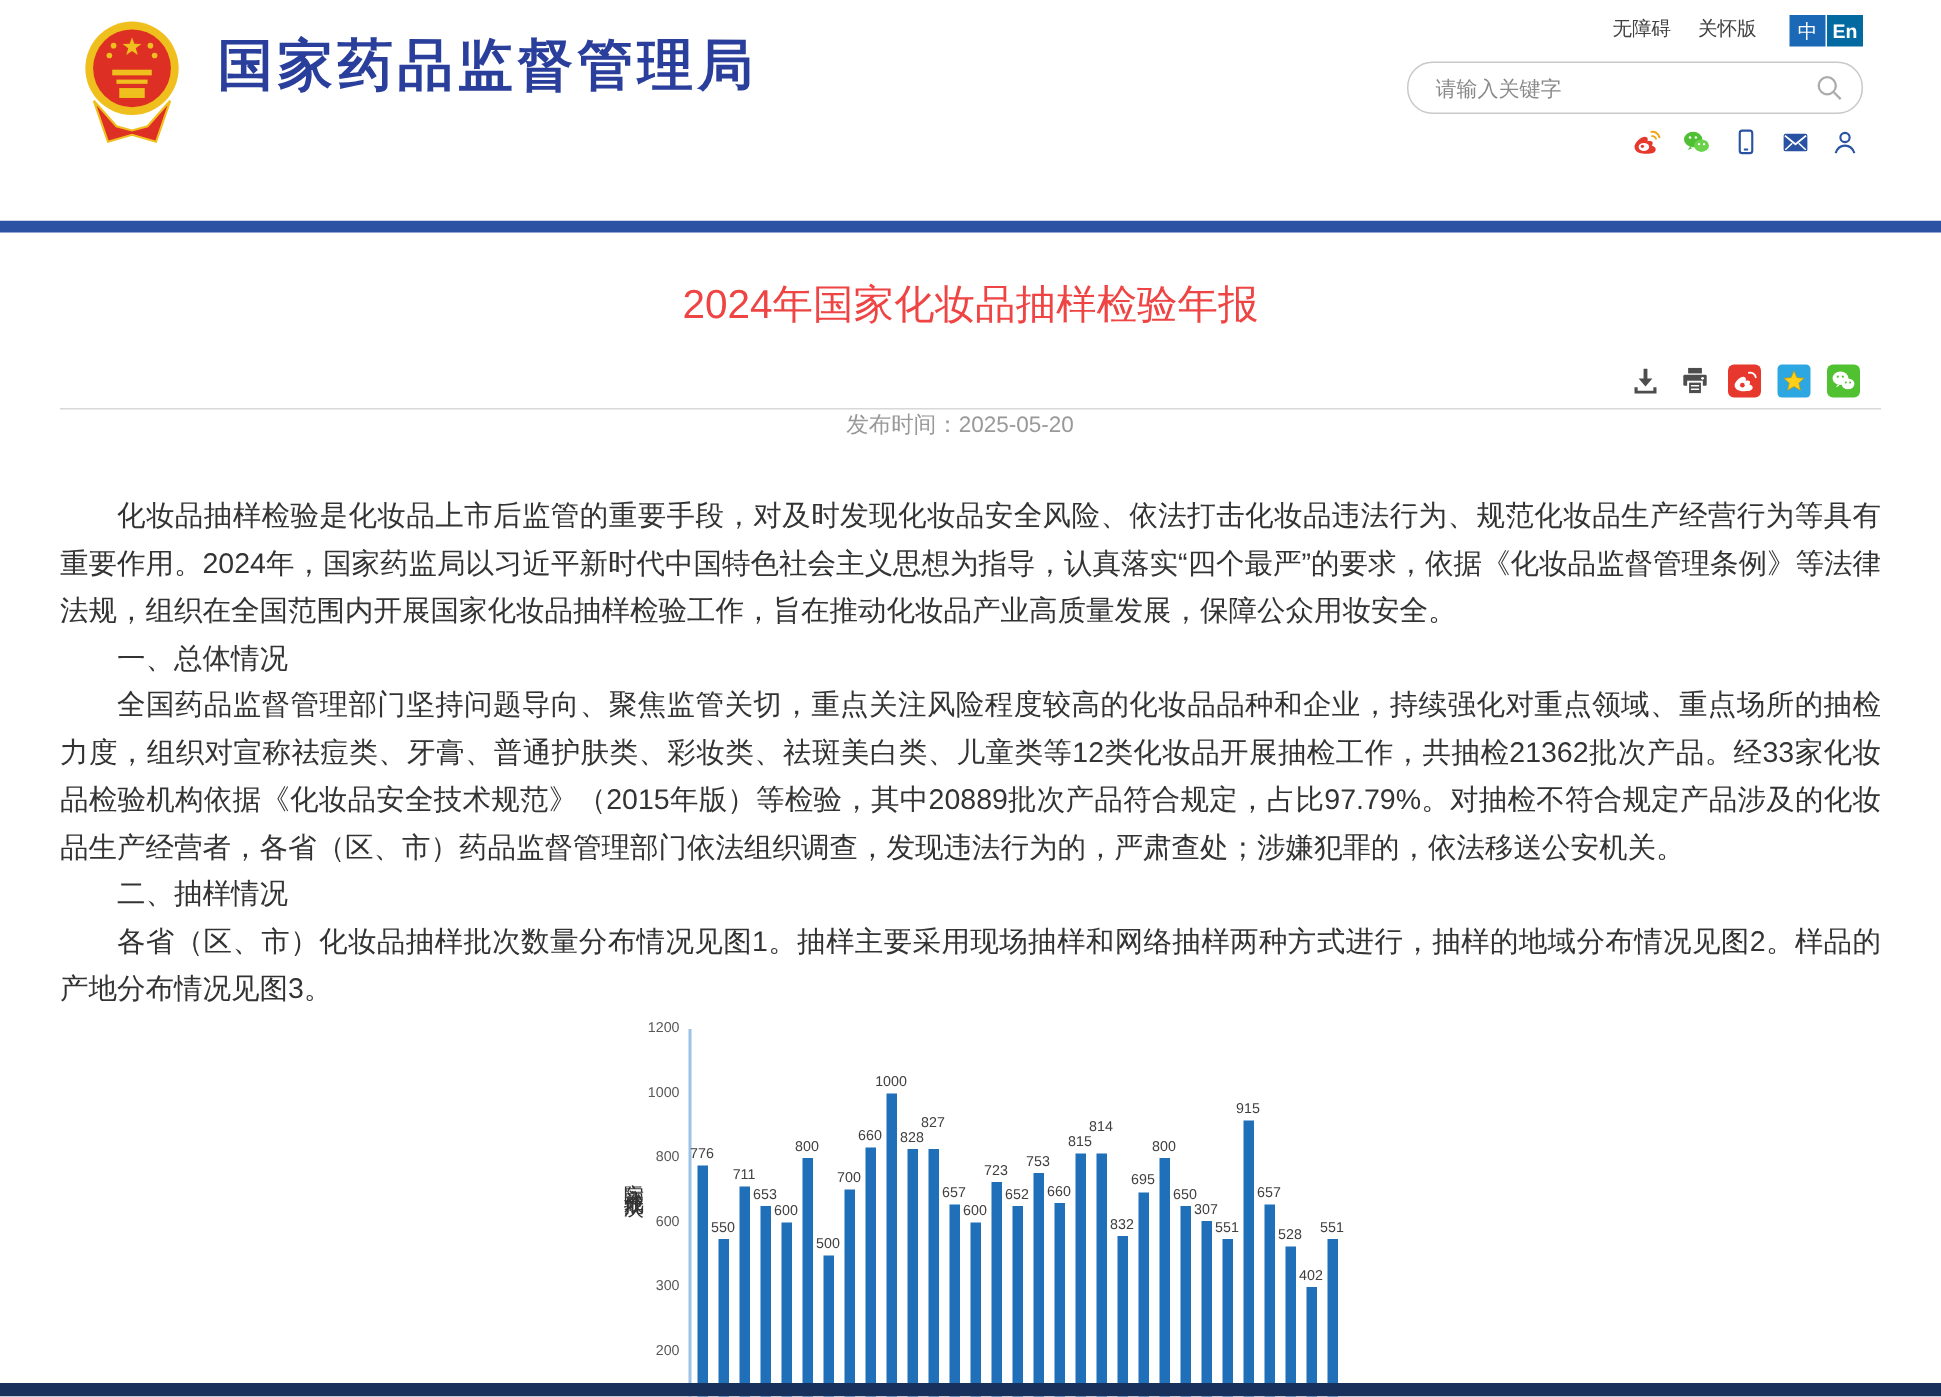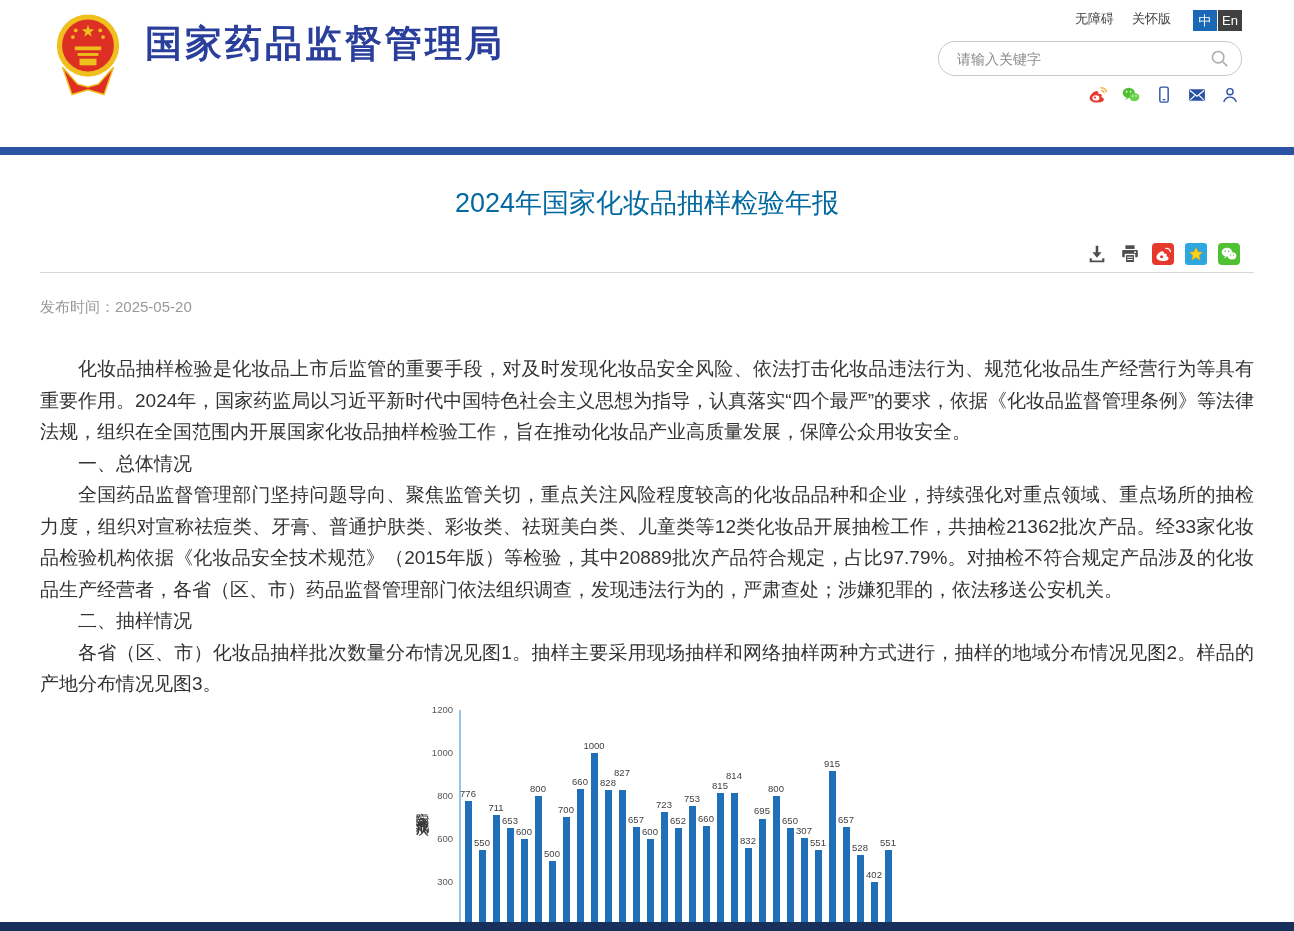--- a/index.html
+++ b/index.html
@@ -13,38 +13,38 @@
   .emblem{width:66px;height:88px;flex:0 0 auto;}
   .site-title{margin-left:24px;padding-top:14px;}
   .site-title .zh{font-size:37px;font-weight:700;color:#2A3E9B;letter-spacing:3px;line-height:1.1;}
   .site-title .en{font-size:17px;color:#2A52A2;margin-top:7px;letter-spacing:.2px;}
   .header-right{position:absolute;right:52px;top:10px;width:304px;}
   .top-links{display:flex;justify-content:flex-end;align-items:flex-start;gap:18px;font-size:13px;color:#404040;}
   .top-link{cursor:pointer;}
   .lang-group{display:flex;gap:1px;margin-left:4px;}
   .lang-btn{width:24px;height:21px;line-height:21px;text-align:center;color:#fff;font-size:13px;cursor:pointer;}
   .lang-zh{background:#1A68B6;}
-  .lang-en{background:#404040;}
+  .lang-en{background:#0369a1;font-weight:bold;}
   .search-pill{margin-top:10px;height:33px;border:1px solid #C9C9C9;border-radius:17px;display:flex;align-items:center;padding:0 12px 0 16px;background:#fff;}
   .search-pill input{border:none;outline:none;flex:1;font-size:14px;color:#666;background:transparent;}
   .search-pill input::placeholder{color:#8a8a8a;}
   .social-row{margin-top:9px;display:flex;justify-content:flex-end;align-items:center;gap:13px;padding-right:2px;}
   .social-row .sicon{width:20px;height:20px;display:inline-block;cursor:pointer;}
   .band{height:8px;background:#2B52A3;}
   
   .content{padding:0 40px;}
-  .article-title{text-align:center;font-size:27px;font-weight:400;color:#0369a1;margin:30px 0 0;}
+  .article-title{text-align:center;font-size:27px;font-weight:400;color:#ef4444;margin:30px 0 0;}
   .toolbar{display:flex;justify-content:flex-end;align-items:center;gap:11px;margin-top:22px;padding-right:14px;}
   .toolbar .ticon{width:22px;height:22px;display:inline-block;cursor:pointer;}
   .share-btn{width:22px;height:22px;border-radius:4px;display:inline-flex;align-items:center;justify-content:center;cursor:pointer;}
   .share-weibo{background:#E6382D;}
   .share-qzone{background:#2DA7E2;border-radius:3px;}
   .share-wechat{background:#50C232;}
   .rule{border:none;border-top:1px solid #D8D8D8;margin:7px 0 0;}
-  .pub-date{text-align:left;color:#999;font-size:15px;margin-top:25px;padding-right:14px;}
+  .pub-date{text-align:center;color:#999;font-size:15px;margin-top:1px;padding-right:14px;}
   .article-body{margin-top:36px;font-size:19px;line-height:31.5px;text-align:justify;}
   .article-body p{margin:0;text-indent:2em;}
   
   .chart-wrap{width:520px;margin:2px auto 0;position:relative;height:330px;}
   .y-title{position:absolute;left:26px;top:100px;writing-mode:vertical-rl;text-orientation:upright;font-size:13.5px;color:#333;letter-spacing:2px;}
   .plot{position:absolute;left:72px;top:8px;width:434px;height:259px;border-left:2px solid #9CC2E5;border-bottom:1px solid #BDD7EE;}
   .ytick{position:absolute;left:-50px;width:42px;text-align:right;font-size:9.5px;color:#595959;}
   .bar{position:absolute;bottom:0;width:7px;background:#1F6FB9;}
   .bar-label{position:absolute;transform:translateX(-50%);font-size:9.5px;color:#404040;white-space:nowrap;}
   .xlabel{position:absolute;top:264px;width:11px;writing-mode:vertical-rl;text-orientation:upright;font-size:9.5px;line-height:11px;color:#404040;text-align:left;}

